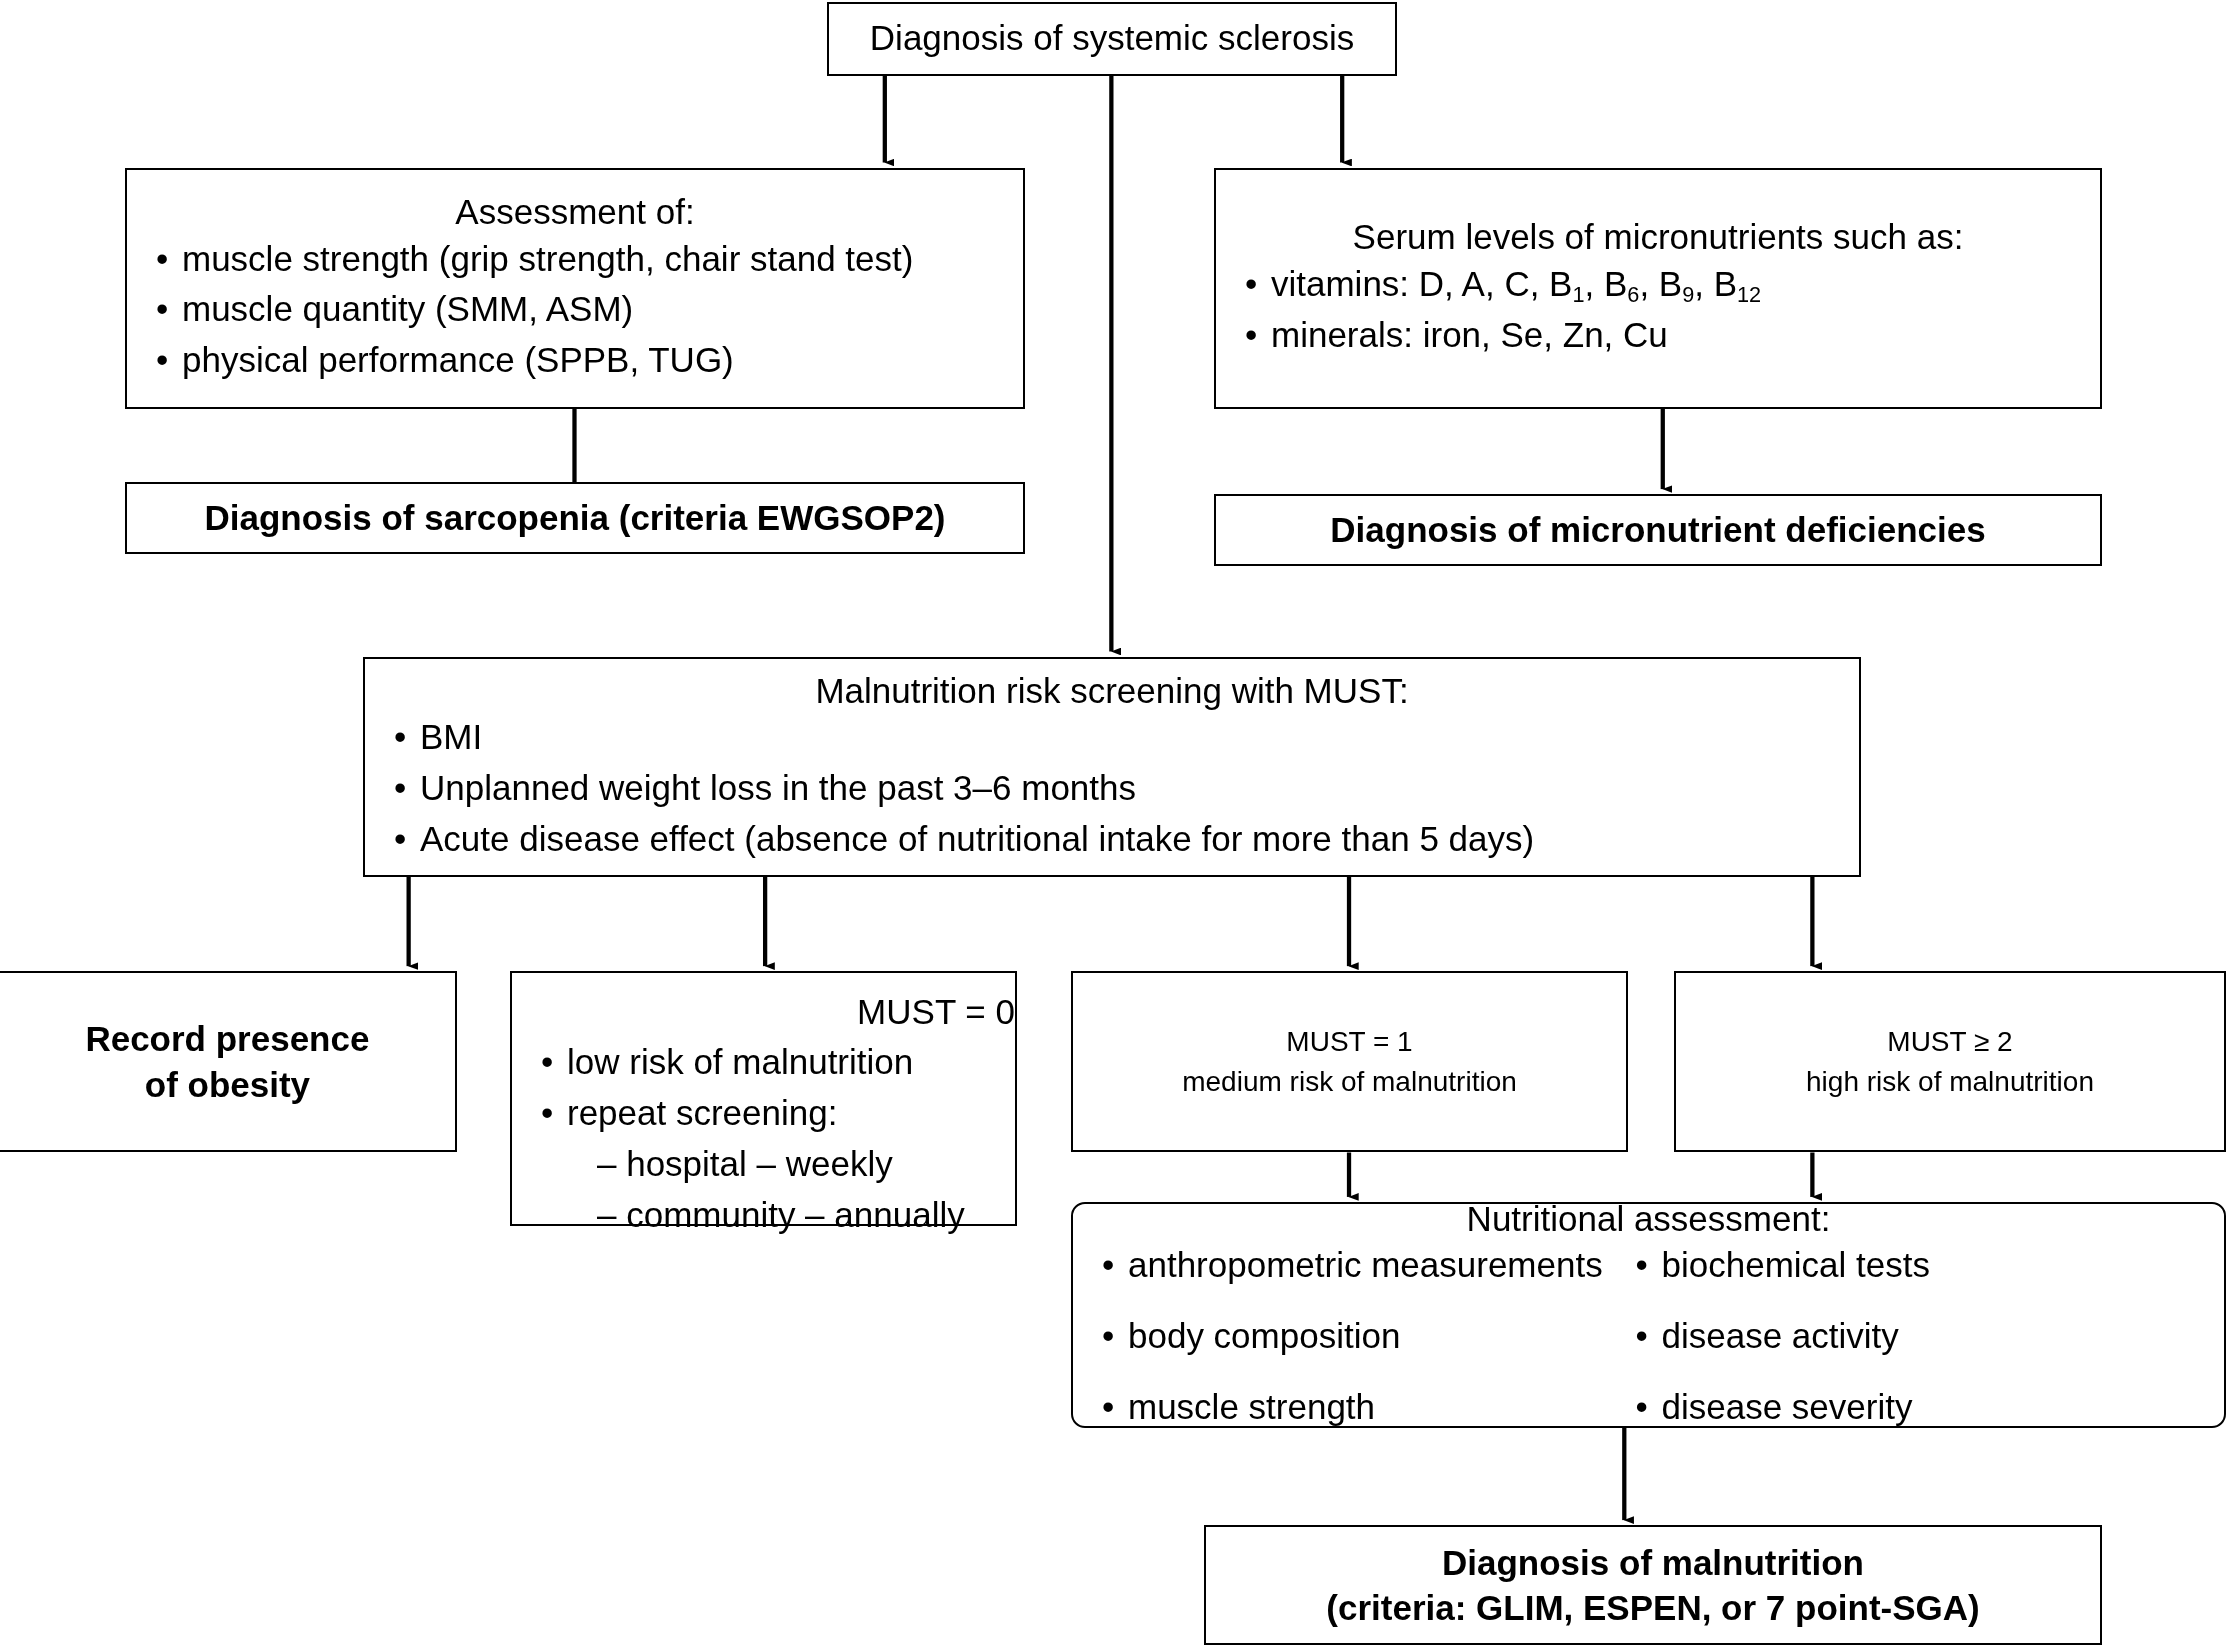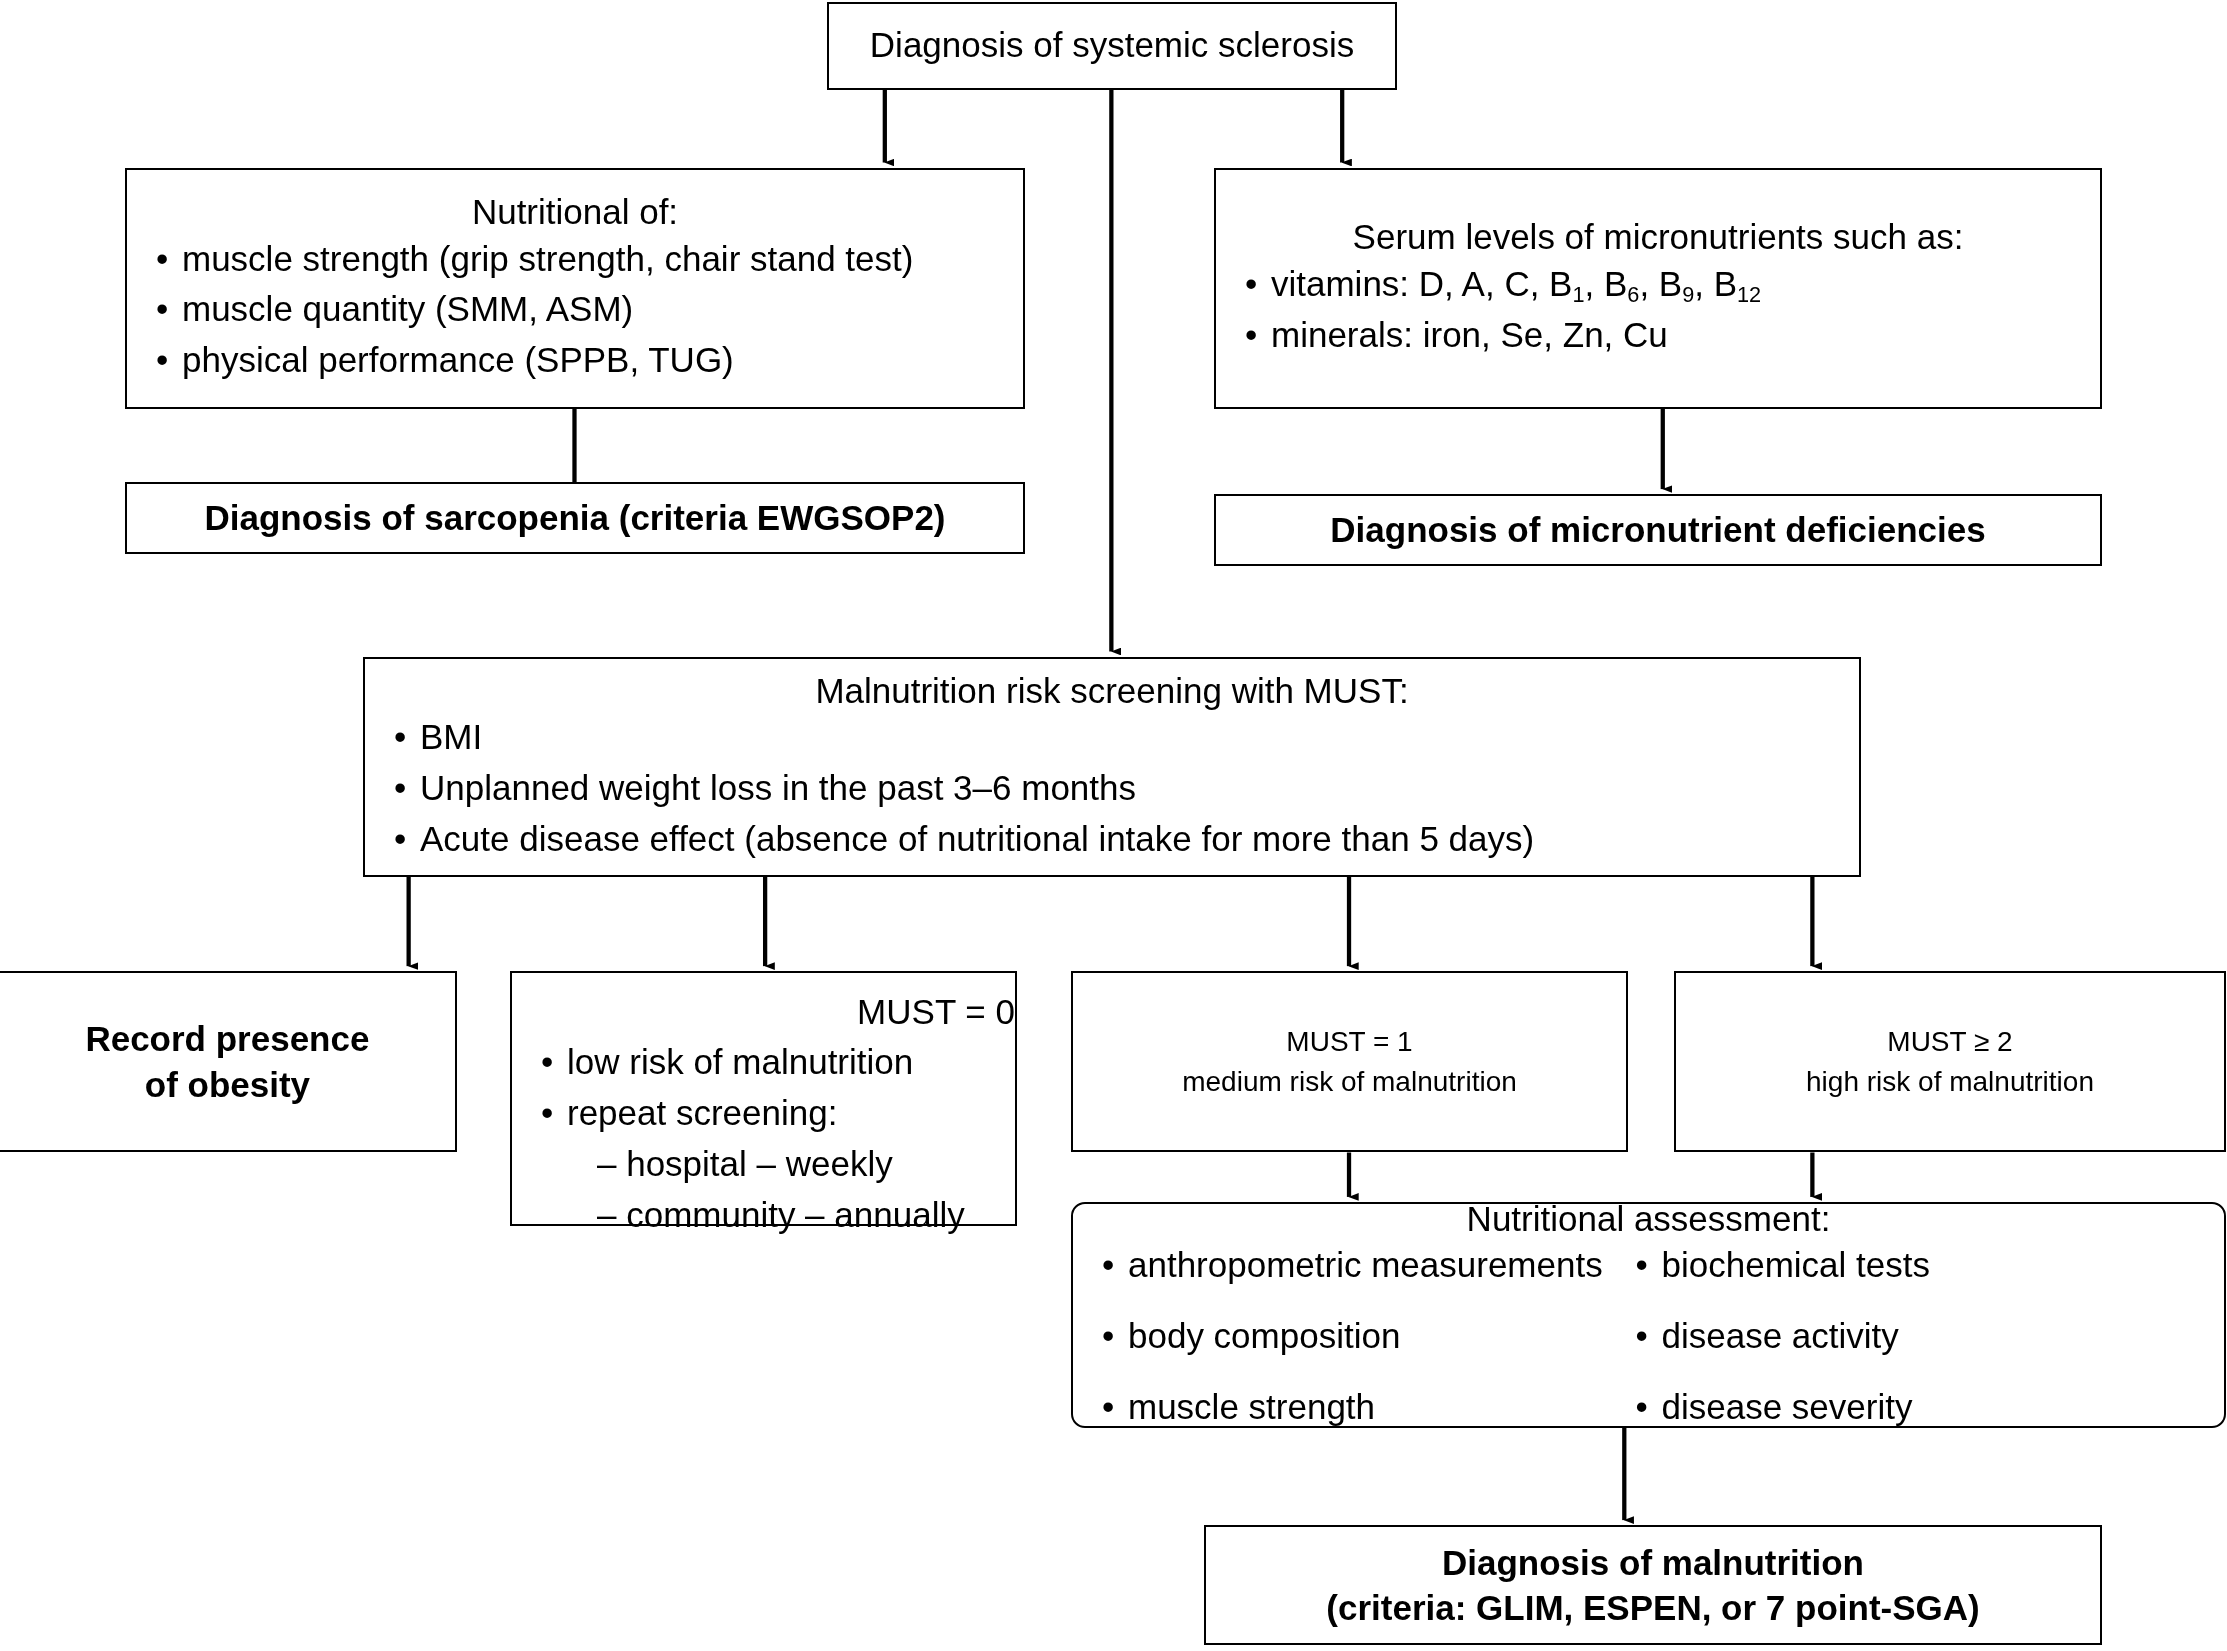--- a/index.html
+++ b/index.html
@@ -123,26 +123,26 @@
     <line x1="1578" y1="1025" x2="1578" y2="1130" stroke="#000000" stroke-width="5" marker-end="url(#arrowhead)"></line>
     <line x1="2120" y1="1025" x2="2120" y2="1130" stroke="#000000" stroke-width="5" marker-end="url(#arrowhead)"></line>
 
     <line x1="1578" y1="1348" x2="1578" y2="1400" stroke="#000000" stroke-width="5" marker-end="url(#arrowhead)"></line>
 
     <line x1="2120" y1="1348" x2="2120" y2="1400" stroke="#000000" stroke-width="5" marker-end="url(#arrowhead)"></line>
 
     <line x1="1900" y1="1670" x2="1900" y2="1778" stroke="#000000" stroke-width="5" marker-end="url(#arrowhead)"></line>
   </svg>
 
-  <div class="node" style="left:827px; top:1.7px; width:570px; height:88px;">
+  <div class="node" style="left:827px; top:1.7px; width:570px; height:74px;">
     <div class="title-line">Diagnosis of systemic sclerosis</div>
   </div>
 
   <div class="node" style="left:125px; top:168px; width:900px; height:241px;">
-    <div class="title-line">Nutritional of:</div>
+    <div class="title-line">Assessment of:</div>
     <div class="bullets">
       <div class="bullet">muscle strength (grip strength, chair stand test)</div>
       <div class="bullet">muscle quantity (SMM, ASM)</div>
       <div class="bullet">physical performance (SPPB, TUG)</div>
     </div>
   </div>
 
   <div class="node" style="left:1214px; top:168px; width:888px; height:241px;">
     <div class="title-line">Serum levels of micronutrients such as:</div>
     <div class="bullets">

